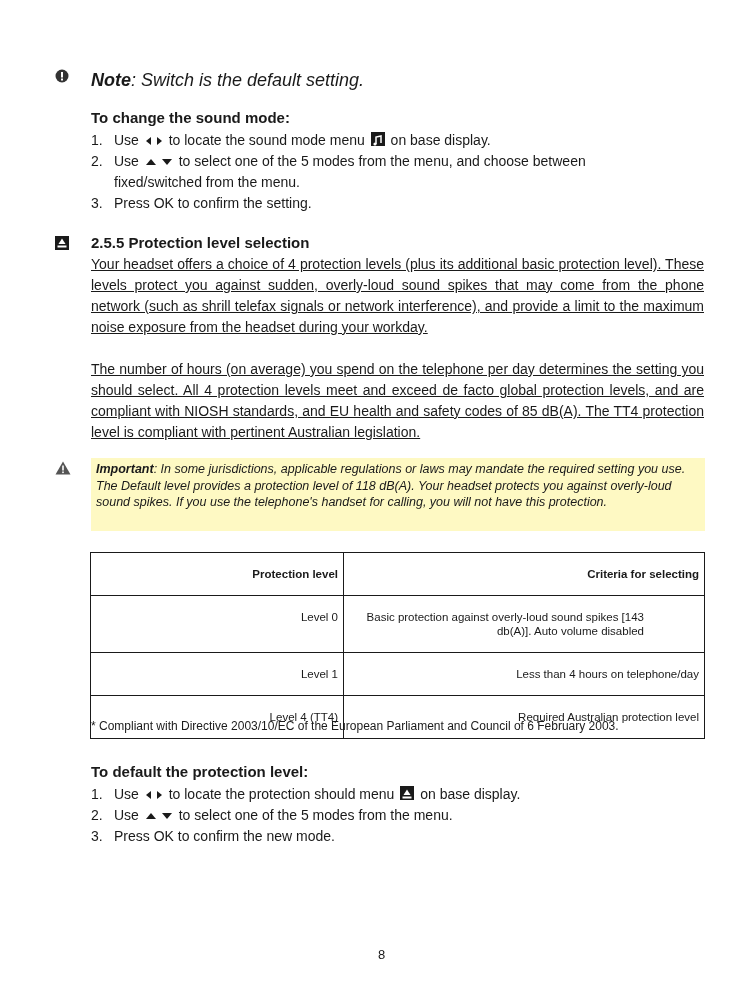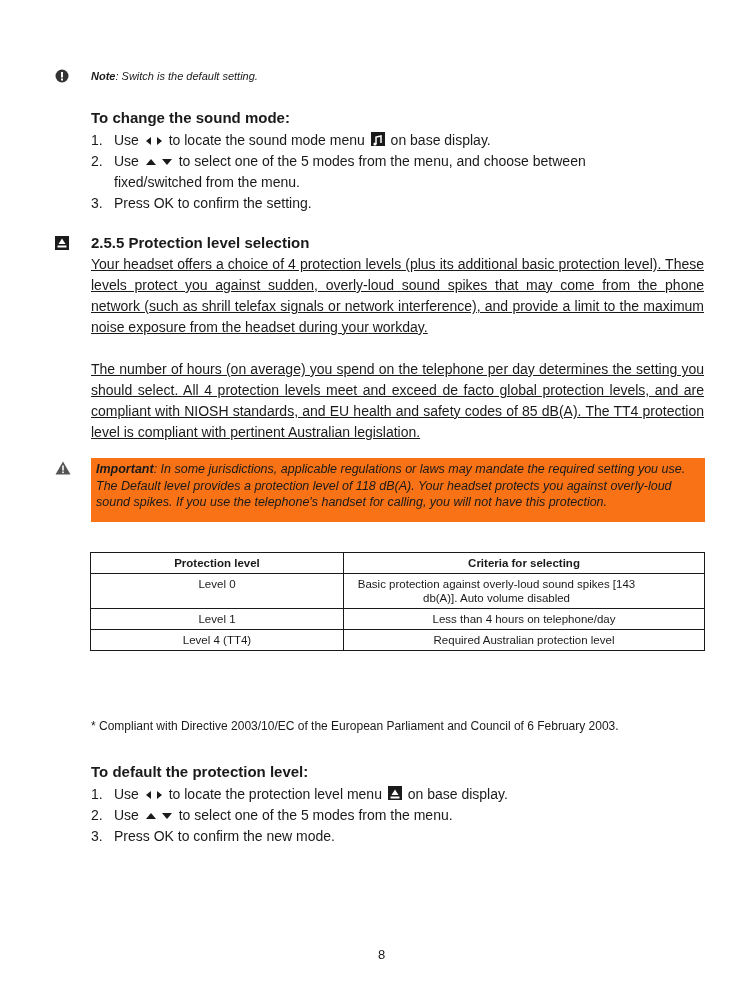--- a/index.html
+++ b/index.html
@@ -1,35 +1,35 @@
 <!DOCTYPE html>
 <html><head>
 <meta charset="utf-8">
 <style>
   html, body { margin:0; padding:0; background:#fff; }
   body { width:754px; height:985px; position:relative; font-family:"Liberation Sans", sans-serif; color:#1a1a1a; overflow:hidden; }
   .abs { position:absolute; }
-  .note { left:91px; top:70px; font-size:11px; font-style:italic; }
+  .note { left:91px; top:70px; font-size:18px; font-style:italic; }
   .note b { font-weight:bold; }
   .margin-icon { position:absolute; left:55px; }
   .h3 { font-size:15px; font-weight:bold; left:91px; }
   .steps { left:91px; font-size:14px; line-height:21px; margin:0; padding:0; list-style:none; }
   .steps li { position:relative; padding-left:23px; }
   .steps li .num { position:absolute; left:0; }
   .tri { display:inline-block; width:0; height:0; vertical-align:middle; margin:0 3px; }
   .tri-l { border-top:4px solid transparent; border-bottom:4px solid transparent; border-right:5px solid #1a1a1a; }
   .tri-r { border-top:4px solid transparent; border-bottom:4px solid transparent; border-left:5px solid #1a1a1a; }
   .tri-u { border-left:5px solid transparent; border-right:5px solid transparent; border-bottom:6px solid #1a1a1a; }
   .tri-d { border-left:5px solid transparent; border-right:5px solid transparent; border-top:6px solid #1a1a1a; }
   .menu-icon { display:inline-block; width:14px; height:14px; background:#1a1a1a; vertical-align:-2px; position:relative; margin:0 2px; }
   .body-text { left:91px; width:613px; font-size:14px; line-height:21px; text-align:justify;text-decoration:underline; }
-  .important { left:91px; top:458px; width:604px; background:#f97316; padding:3px 5px 11px 5px; font-size:12.5px; font-style:italic; line-height:16.5px; }
+  .important { left:91px; top:458px; width:604px; background:#fef9c3; padding:3px 5px 20px 5px; font-size:12.5px; font-style:italic; line-height:16.5px; }
   table { border-collapse:collapse; font-size:11.5px; }
   .tbl { left:90px; top:552px; width:615px; }
-  .tbl td, .tbl th { border:1px solid #1a1a1a; padding:3px 5px; text-align:center; vertical-align:top; line-height:14px; }
+  .tbl td, .tbl th { border:1px solid #1a1a1a; padding:14px 5px; text-align:right; vertical-align:top; line-height:14px; }
   .tbl th { font-weight:bold; }
   .tbl td.c1, .tbl th.c1 { width:242px; }
   .footnote { left:91px; top:719px; font-size:12px;text-align:right; }
   .pagenum { left:378px; top:947px; font-size:13px; }
 </style>
 </head>
 <body>
 
 <svg class="margin-icon" style="top:69px" width="14" height="14">
     <circle cx="7" cy="7" r="6.5" fill="#333"></circle>
@@ -82,21 +82,21 @@
         <td class="c1">Level 4 (TT4)</td>
         <td>Required Australian protection level</td>
       </tr>
 </tbody>
   </table>
 
 <div class="abs footnote">* Compliant with Directive 2003/10/EC of the European Parliament and Council of 6 February 2003.</div>
 
 <div class="abs h3" style="top:763px">To default the protection level:</div>
 <ul class="abs steps" style="top:784px; width:600px">
-  <li><span class="num">1.</span><span>Use</span> <span class="tri tri-l"></span><span class="tri tri-r"></span> <span>to locate the protection level menu</span> <span class="menu-icon"><svg width="14" height="14">
+  <li><span class="num">1.</span><span>Use</span> <span class="tri tri-l"></span><span class="tri tri-r"></span> <span>to locate the protection should menu</span> <span class="menu-icon"><svg width="14" height="14">
           <path d="M7 2.5 L10.5 8 H3.5 Z" fill="#fff"></path>
           <rect x="2.5" y="9.5" width="9" height="2" fill="#fff"></rect>
         </svg></span> <span>on base display.</span></li>
   <li><span class="num">2.</span><span>Use</span> <span class="tri tri-u"></span><span class="tri tri-d"></span> <span>to select one of the 5 modes from the menu.</span></li>
   <li><span class="num">3.</span><span>Press OK to confirm the new mode.</span></li>
 </ul>
 
 <div class="abs pagenum">8</div>
 
 </body></html>

